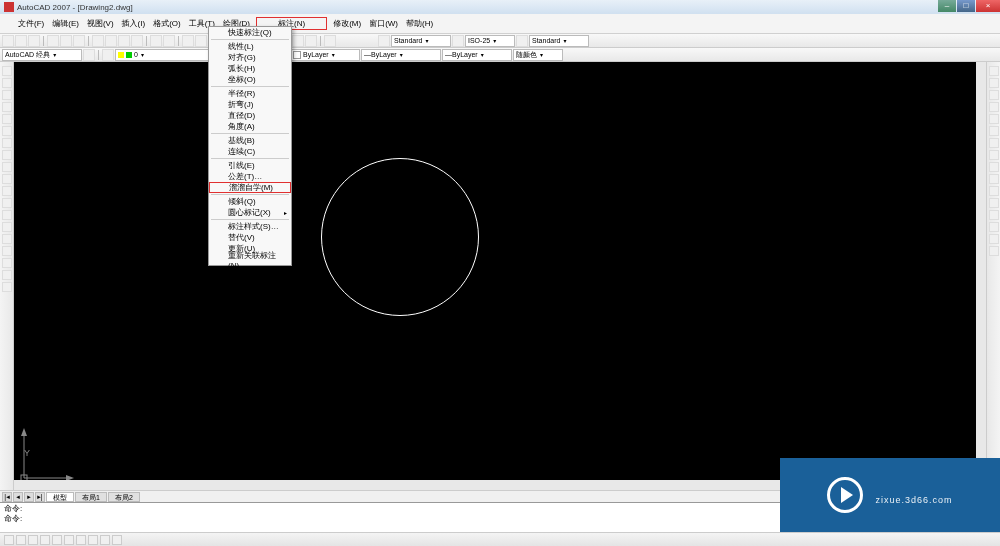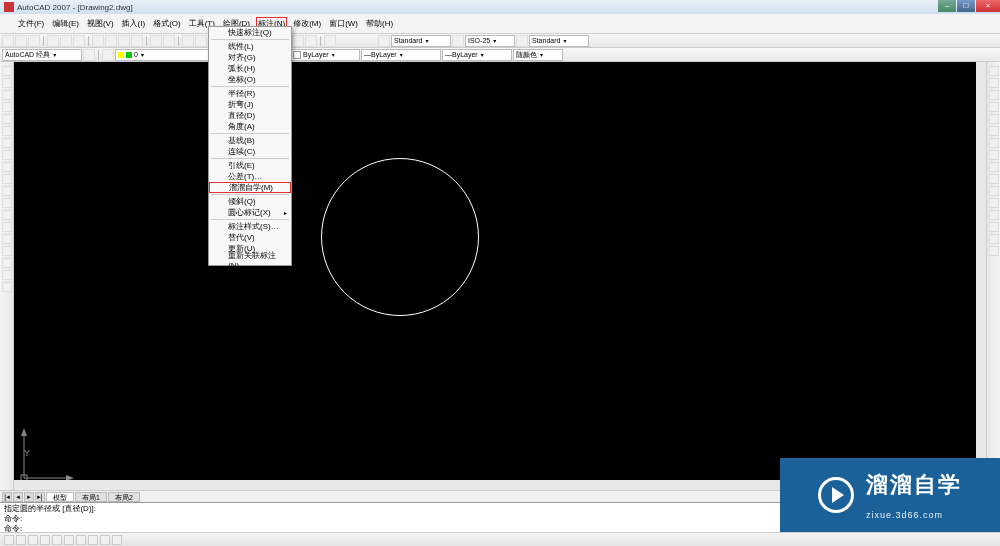--- a/index.html
+++ b/index.html
@@ -10,21 +10,21 @@
     .titlebar .app-icon { width: 10px; height: 10px; background: #c33; margin-right: 3px; }
     .win-controls { position: absolute; right: 0; top: 0; display: flex; }
     .win-btn { width: 18px; height: 12px; font-size: 8px; text-align: center; line-height: 12px; margin-left: 1px; }
     .win-min { background: linear-gradient(to bottom,#7a9,#486); color: #fff; }
     .win-max { background: linear-gradient(to bottom,#79c,#468); color: #fff; }
     .win-close { background: linear-gradient(to bottom,#e66,#c33); color: #fff; width: 24px; }
 
     
     .menubar { height: 20px; background: #f4f4f4; display: flex; align-items: center; padding-left: 16px; font-size: 8px; color: #000; border-bottom: 1px solid #d0d0d0; }
     .menubar span { margin-right: 4px; padding: 0 2px; cursor: default; }
-    .menu-highlight { border: 1.5px solid #e03030; padding: 0 1px !important; }
+    .menu-highlight { border: 1.5px solid #e03030; padding: 0 21px !important; }
 
     
     .toolbar-row { height: 14px; background: linear-gradient(to bottom,#f8f8f8,#e8e8e8); border-bottom: 1px solid #ccc; display: flex; align-items: center; padding: 0 2px; font-size: 7px; gap: 1px; }
     .tb-btn { width: 12px; height: 12px; background: #f0f0f0; border: 1px solid #ddd; display: inline-block; }
     .tb-sep { width: 1px; height: 10px; background: #bbb; margin: 0 2px; }
     .tb-drop { height: 12px; background: #fff; border: 1px solid #bbb; padding: 0 2px; font-size: 7px; display: flex; align-items: center; }
     .tb-drop .arrow { margin-left: 3px; font-size: 6px; }
 
     
     .main-area { display: flex; height: 428px; position: relative; }
@@ -345,21 +345,20 @@
   <span class="tab-arrow">|◂</span>
   <span class="tab-arrow">◂</span>
   <span class="tab-arrow">▸</span>
   <span class="tab-arrow">▸|</span>
   <span class="tab active">模型</span>
   <span class="tab">布局1</span>
   <span class="tab">布局2</span>
 </div>
 
 <div class="command-area">
-  <div>指定圆的半径或 [直径(D)]:</div>
   <div>命令:</div>
   <div>命令:</div>
   <div class="cmd-scroll"></div>
 </div>
 
 <div class="statusbar">
   <span class="status-btn"></span>
   <span class="status-btn"></span>
   <span class="status-btn"></span>
   <span class="status-btn"></span>
@@ -369,16 +368,15 @@
   <span class="status-btn"></span>
   <span class="status-btn"></span>
   <span class="status-btn"></span>
 </div>
 
 <div class="watermark">
   <div class="wm-play">
       <div class="wm-play-tri"></div>
     </div>
   <div>
-    <div class="wm-text">溜溜自学</div>
     <div class="wm-sub">zixue.3d66.com</div>
   </div>
 </div>
 
 </body></html>

